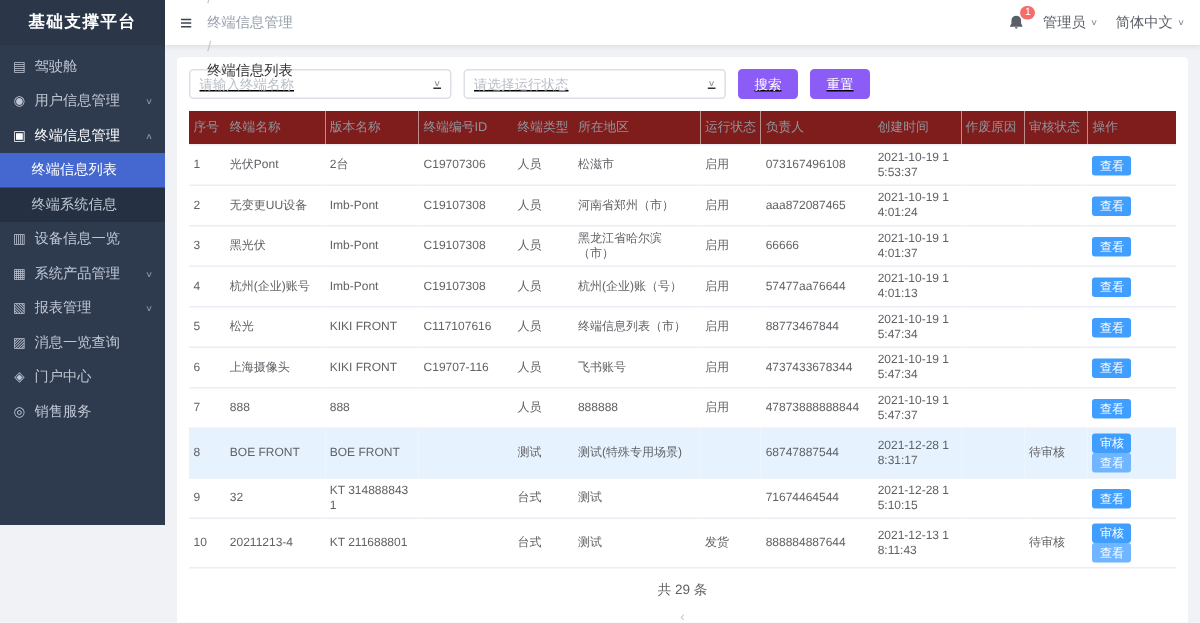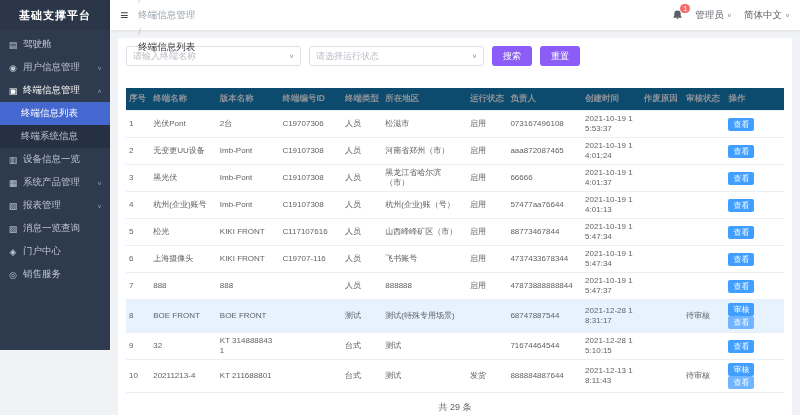--- a/index.html
+++ b/index.html
@@ -34,30 +34,30 @@
     font-size: 9.5px; color: #5a5e66; }
   .bell-wrap { position: relative; cursor: pointer; display: flex; }
   .badge { position: absolute; top: -5px; right: -7px; background: #f56c6c; color: #fff;
     border-radius: 7px; font-size: 7px; line-height: 9px; padding: 0 3px; }
   .tr-group { display: flex; align-items: center; gap: 3px; cursor: pointer; }
   .caret { font-size: 7px; transform: scaleY(.8); color: #8a93a3; }
 
   
   .content { flex: 1; display: flex; flex-direction: column; padding: 8px 8px 0; min-height: 0; }
   .card { background: #fff; border-radius: 3px; padding: 8px; }
-  .filters { display: flex; gap: 8px; margin-bottom: 22px; align-items: center; }
+  .filters { display: flex; gap: 8px; margin-bottom: 8px; align-items: center; text-decoration: underline; }
   .select { width: 175px; height: 20px; border: 1px solid #dcdfe6; border-radius: 3px;
     display: flex; align-items: center; justify-content: space-between; padding: 0 6px;
     font-size: 9px; color: #b8bdc6; background: #fff; cursor: pointer; }
   .btn { height: 20px; padding: 0 11px; border: none; border-radius: 3px; background: #8b5cf6;
     color: #fff; font-size: 9px; cursor: pointer; }
 
   table { width: 100%; border-collapse: collapse; table-layout: fixed; }
-  th { font-size: 8.5px; color: #909399; font-weight: bold; text-align: left;
-    padding: 5px 3px; border-bottom: 1px solid #ebeef5; background: #0c4a6e; white-space: nowrap;
+  th { font-size: 8.5px; color: #909399; font-weight: normal; text-align: left;
+    padding: 5px 3px; border-bottom: 1px solid #ebeef5; background: #7f1d1d; white-space: nowrap;
     overflow: hidden; text-overflow: ellipsis; }
   td { font-size: 8px; color: #606266; padding: 3px; border-bottom: 1px solid #ebeef5;
     word-break: break-all; line-height: 1.25; vertical-align: middle; }
   tr.highlight td { background: #e6f3ff; }
   .mini-btn { display: inline-block; padding: 1px 5px; border: none; border-radius: 2px;
     background: #409eff; color: #fff; font-size: 8px; cursor: pointer; margin-right: 3px; }
   .mini-btn.secondary { background: #6fb5ff; }
 
   .pagination { display: flex; justify-content: flex-end; align-items: center; gap: 6px;
     padding: 8px 2px 2px; font-size: 9px; color: #606266; flex-direction: column; }
@@ -261,21 +261,21 @@
                 <td></td>
                 <td></td>
                 <td><button class="mini-btn">查看</button></td>
               </tr>
               <tr>
                 <td>5</td>
                 <td>松光</td>
                 <td>KIKI FRONT</td>
                 <td>C117107616</td>
                 <td>人员</td>
-                <td>山西峰峰矿区（市）</td>
+                <td>终端信息列表（市）</td>
                 <td>启用</td>
                 <td>88773467844</td>
                 <td>2021-10-19 15:47:34</td>
                 <td></td>
                 <td></td>
                 <td><button class="mini-btn">查看</button></td>
               </tr>
               <tr>
                 <td>6</td>
                 <td>上海摄像头</td>

